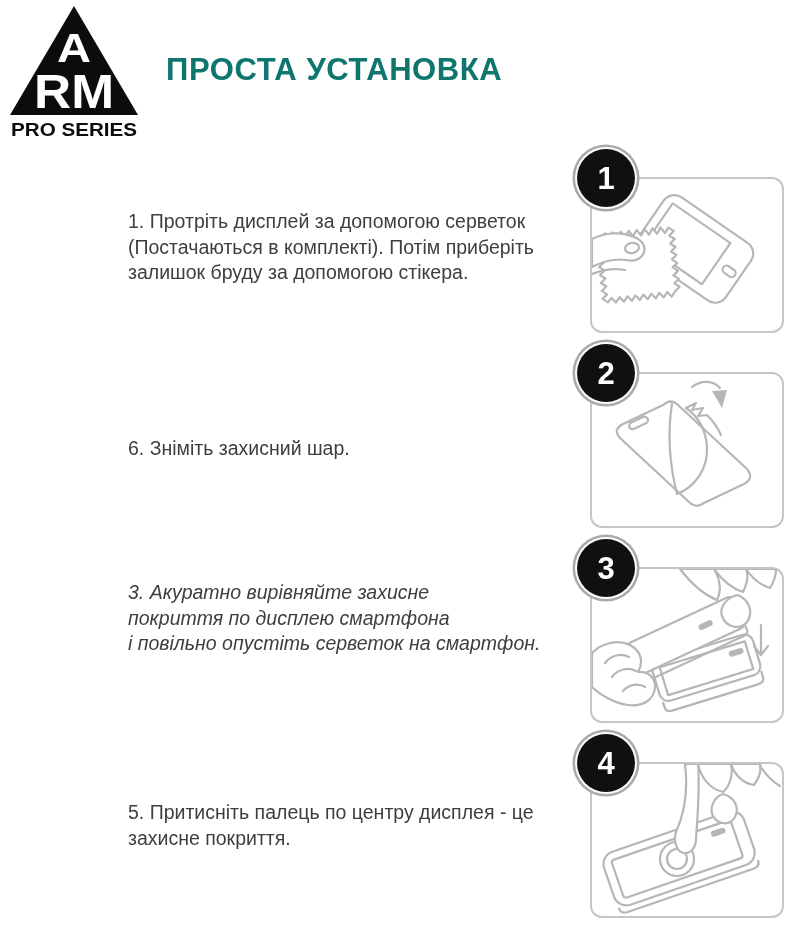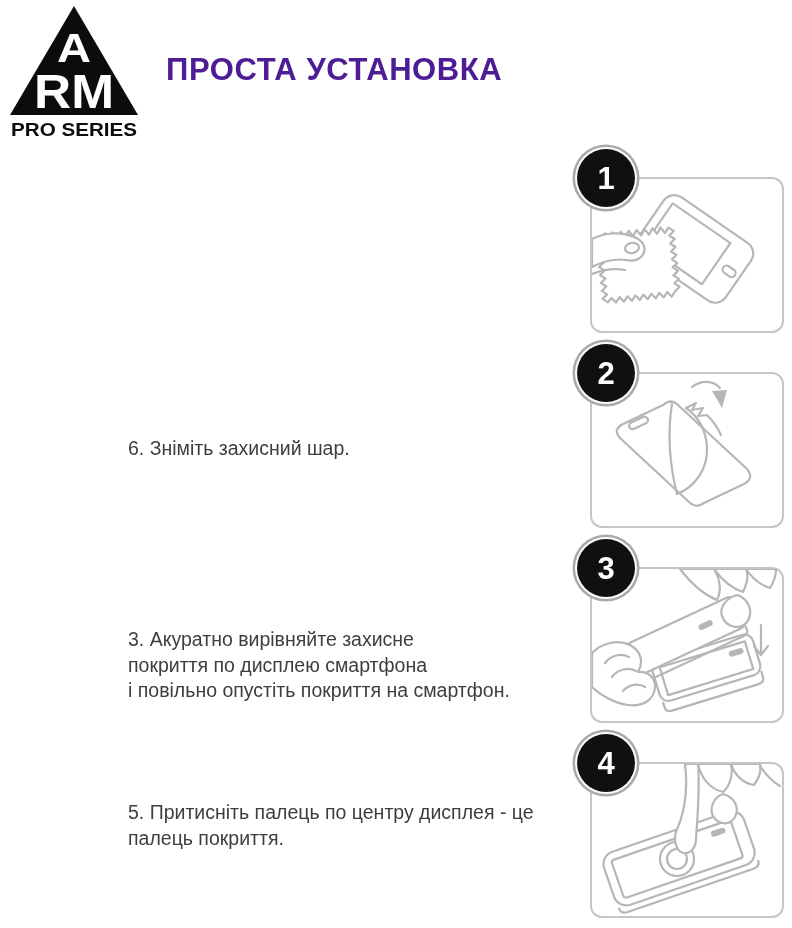--- a/index.html
+++ b/index.html
@@ -5,21 +5,21 @@
   html,body{margin:0;padding:0;background:#fff;}
   #page{
     position:relative;width:792px;height:928px;background:#ffffff;
     font-family:"Liberation Sans", sans-serif;overflow:hidden;
   }
   
   .logo{position:absolute;left:8px;top:4px;width:132px;height:136px;}
   
   .title{
     position:absolute;left:166px;top:54px;
-    font-size:31px;font-weight:700;letter-spacing:.6px;color:#4c1d95;line-height:1;
+    font-size:31px;font-weight:700;letter-spacing:.6px;color:#0f766e;line-height:1;
     white-space:nowrap;
   }
   
   .step-text{
     position:absolute;left:128px;width:460px;
     font-size:19.5px;line-height:25.5px;color:#3e3e3e;font-weight:400;
   }
   .step-text div{white-space:nowrap;}
   
   .fig-box{
@@ -49,34 +49,39 @@
     <svg width="132" height="136" viewBox="0 0 132 136">
       <polygon points="66,2 130,111 2,111" fill="#0c0c0c"></polygon>
       <text x="66" y="58" text-anchor="middle" font-family="Liberation Sans, sans-serif" font-weight="bold" font-size="40" fill="#ffffff" textLength="34" lengthAdjust="spacingAndGlyphs">A</text>
       <text x="66" y="104" text-anchor="middle" font-family="Liberation Sans, sans-serif" font-weight="bold" font-size="48" fill="#ffffff" textLength="80" lengthAdjust="spacingAndGlyphs">RM</text>
       <text x="66" y="132" text-anchor="middle" font-family="Liberation Sans, sans-serif" font-weight="bold" font-size="19" fill="#0c0c0c" textLength="126" lengthAdjust="spacingAndGlyphs">PRO SERIES</text>
     </svg>
   </div>
 
   <div class="title">ПРОСТА УСТАНОВКА</div>
 
+  <div class="step-text" style="top:209px;">
+    <div>1. Протріть дисплей за допомогою серветок</div>
+    <div>(Постачаються в комплекті). Потім приберіть</div>
+    <div>залишок бруду за допомогою стікера.</div>
+  </div>
 
   <div class="step-text" style="top:436px;">
     <div>6. Зніміть захисний шар.</div>
   </div>
 
-  <div class="step-text" style="top:627px;">
+  <div class="step-text" style="top:580px;font-style:italic;">
     <div>3. Акуратно вирівняйте захисне</div>
     <div>покриття по дисплею смартфона</div>
-    <div>і повільно опустіть покриття на смартфон.</div>
+    <div>і повільно опустіть серветок на смартфон.</div>
   </div>
 
   <div class="step-text" style="top:800px;">
     <div>5. Притисніть палець по центру дисплея - це</div>
-    <div>палець покриття.</div>
+    <div>захисне покриття.</div>
   </div>
 
   <div class="fig-box" style="top:177px;">
     <svg width="190" height="152" viewBox="0 0 190 152">
       <g transform="translate(79,11) rotate(34.6)">
         <rect class="wh" x="0" y="0" width="106" height="70" rx="13"></rect>
         <rect class="ln" x="9" y="10" width="70" height="50"></rect>
         <rect class="ln" x="87" y="30" width="14" height="8" rx="4"></rect>
       </g>
       <g transform="rotate(-6 46 84)">

